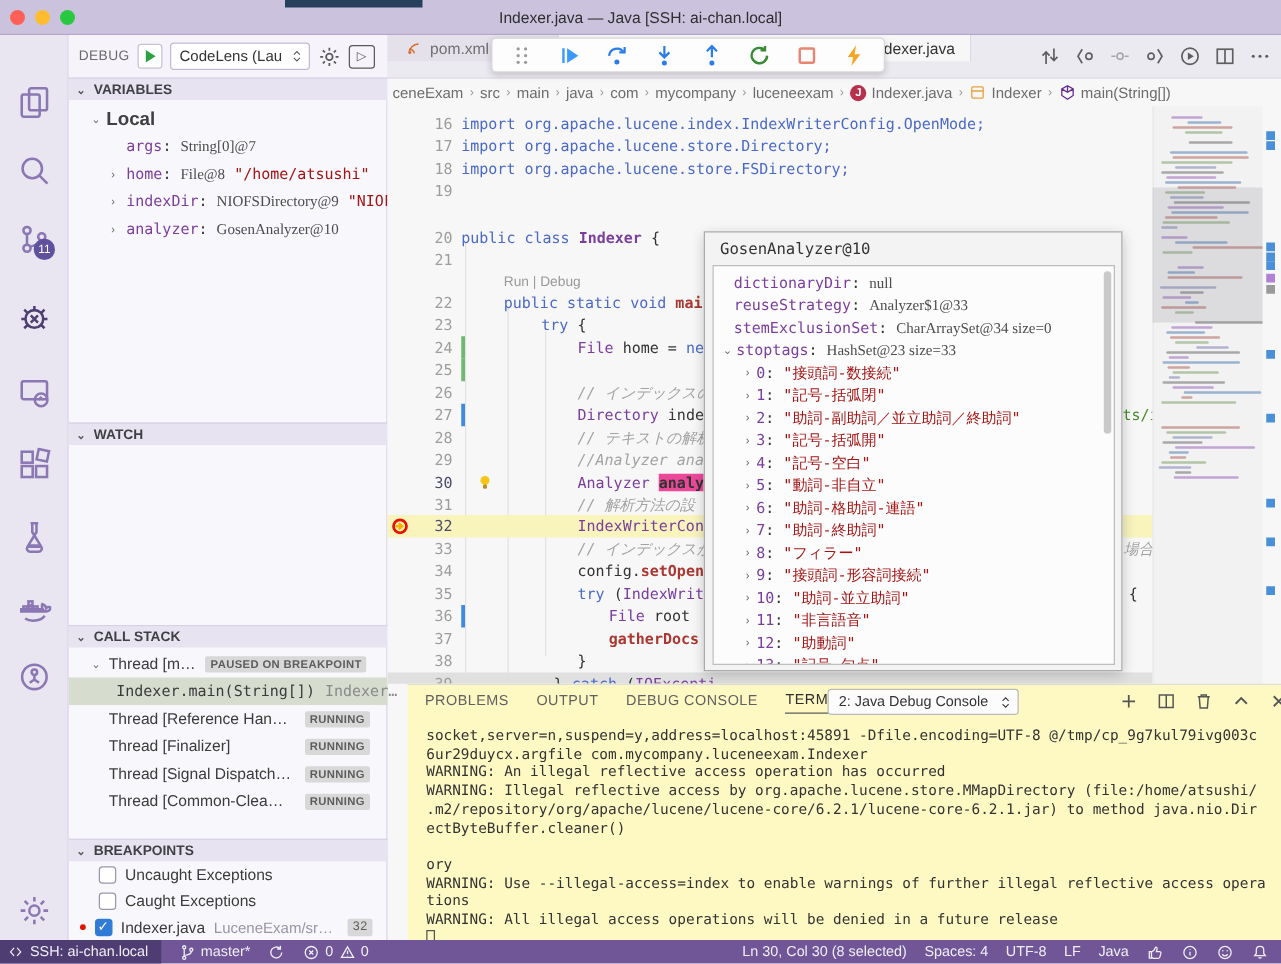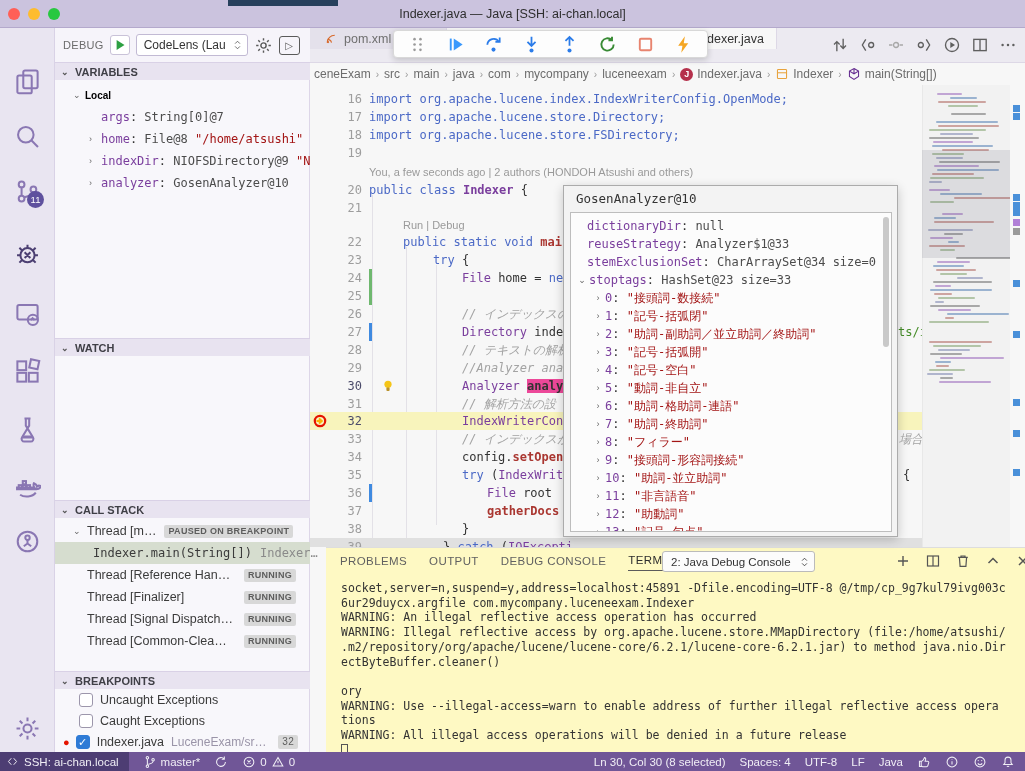--- a/index.html
+++ b/index.html
@@ -28,23 +28,23 @@
   #start-btn { width:20px; height:20px; color:#2da042; border:1px solid #c9c2d8; border-radius:3px; background:#fff; display:flex; align-items:center; justify-content:center; }
   #config-select { height:22px; border:1px solid #c2bad4; border-radius:3px; background:#fff; display:flex; align-items:center; font-size:12px; color:#333; padding:0 4px 0 7px; gap:6px; }
   #config-select .updown { width:11px; height:14px; color:#555; }
   .hdr-ic { width:19px; height:19px; color:#5a5a5a; }
   #console-btn { width:21px; height:19px; border:1.4px solid #5a5a5a; border-radius:3px; color:#5a5a5a; display:flex; align-items:center; justify-content:center; font-size:10px; }
   .section-hdr { position:absolute; left:0; width:255px; height:18px; background:#e8e3f0; border-top:1px solid #d9d1e6; display:flex; align-items:center; padding-left:6px; gap:4px; font-size:11px; font-weight:bold; color:#3f3f46; }
   .section-hdr .chev { font-size:9px; color:#555; width:10px; }
   .tree-row { position:absolute; left:0; width:255px; height:22px; display:flex; align-items:center; font-family:"DejaVu Sans Mono", monospace; font-size:12px; white-space:nowrap; overflow:hidden; }
   .tree-row .twist { width:12px; font-size:9px; color:#666; font-family:"Liberation Sans",sans-serif; flex:none; }
   .vname { color:#7a3e9d; }
-  .vval { color:#4c4c4c; }
+  .vval { color:#4c4c4c;font-family:Liberation Serif, serif; }
   .vstr { color:#a31515; }
-  .scope-label { font-weight:bold; font-family:"Liberation Sans",sans-serif; font-size:10px; color:#000000; }
+  .scope-label { font-weight:bold; font-family:"Liberation Sans",sans-serif; font-size:15px; color:#404040; }
   .badge { background:#d8d8d8; color:#5d5d5d; font-family:"Liberation Sans",sans-serif; font-size:9px; font-weight:bold; border-radius:2px; padding:1.5px 4px; letter-spacing:.3px; flex:none; }
   .stack-row { position:absolute; left:0; width:255px; height:22px; display:flex; align-items:center; font-size:12.5px; color:#3b3b3b; white-space:nowrap; }
   .stack-row.selected { background:#d6ddcf; }
   .frame-label { font-family:"DejaVu Sans Mono", monospace; font-size:12px; }
   .frame-detail { font-family:"DejaVu Sans Mono", monospace; font-size:12px; color:#8a8a8a; margin-left:8px; }
   .bp-row { position:absolute; left:0; width:255px; height:21px; display:flex; align-items:center; font-size:12.5px; color:#3b3b3b; white-space:nowrap; }
   .checkbox { width:14px; height:14px; border:1px solid #9c96ab; border-radius:3px; background:#fff; flex:none; margin-right:7px; }
   .checkbox.checked { background:#2f7bd6; border-color:#2f7bd6; color:#fff; font-size:11px; line-height:13px; text-align:center; }
   .bp-dot { color:#e51400; font-size:11px; margin-right:6px; }
   .bp-detail { color:#9a94a8; margin-left:7px; font-size:12px; }
@@ -433,23 +433,20 @@
         <span class="lnum">17</span>
         <span class="ctext" style="left:59px"><span class="kw">import org.apache.lucene.store.Directory;</span></span>
       </div>
       <div class="code-row" style="top:41px">
         <span class="lnum">18</span>
         <span class="ctext" style="left:59px"><span class="kw">import org.apache.lucene.store.FSDirectory;</span></span>
       </div>
       <div class="code-row" style="top:59px">
         <span class="lnum">19</span>
         <span class="ctext" style="left:59px"></span>
-      </div>
-      <div class="code-row" style="top:78px">
-        <span class="ctext" style="left:59px"><span class="lens">You, a few seconds ago | 2 authors (HONDOH Atsushi and others)</span></span>
       </div>
       <div class="code-row" style="top:96px">
         <span class="lnum">20</span>
         <span class="ctext" style="left:59px"><span class="kw">public class </span><span class="type-b">Indexer</span><span class="plain"> {</span></span>
       </div>
       <div class="code-row" style="top:114px">
         <span class="lnum">21</span>
         <span class="ctext" style="left:59px"></span>
       </div>
       <div class="code-row" style="top:131px">
@@ -837,21 +834,21 @@
         </span>
       </div>
     <div id="terminal">
         <div class="tline" style="top:0px">socket,server=n,suspend=y,address=localhost:45891 -Dfile.encoding=UTF-8 @/tmp/cp_9g7kul79ivg003c</div>
         <div class="tline" style="top:14.7px">6ur29duycx.argfile com.mycompany.luceneexam.Indexer</div>
         <div class="tline" style="top:29.4px">WARNING: An illegal reflective access operation has occurred</div>
         <div class="tline" style="top:44.099999999999994px">WARNING: Illegal reflective access by org.apache.lucene.store.MMapDirectory (file:/home/atsushi/</div>
         <div class="tline" style="top:58.8px">.m2/repository/org/apache/lucene/lucene-core/6.2.1/lucene-core-6.2.1.jar) to method java.nio.Dir</div>
         <div class="tline" style="top:73.5px">ectByteBuffer.cleaner()</div>
         <div class="tline" style="top:102.89999999999999px">ory</div>
-        <div class="tline" style="top:117.6px">WARNING: Use --illegal-access=warn to enable address of further illegal reflective access opera</div>
+        <div class="tline" style="top:117.6px">WARNING: Use --illegal-access=index to enable warnings of further illegal reflective access opera</div>
         <div class="tline" style="top:132.29999999999998px">tions</div>
         <div class="tline" style="top:147px">WARNING: All illegal access operations will be denied in a future release</div>
         <div id="term-cursor" style="top:162.7px"></div>
       </div>
   </div>
 
   <div class="abs" id="statusbar">
     <span id="remote-seg">
       <span class="sic" style="width:13px;height:13px">
           <svg class="ic" viewBox="0 0 16 16" stroke-width="1.5">

